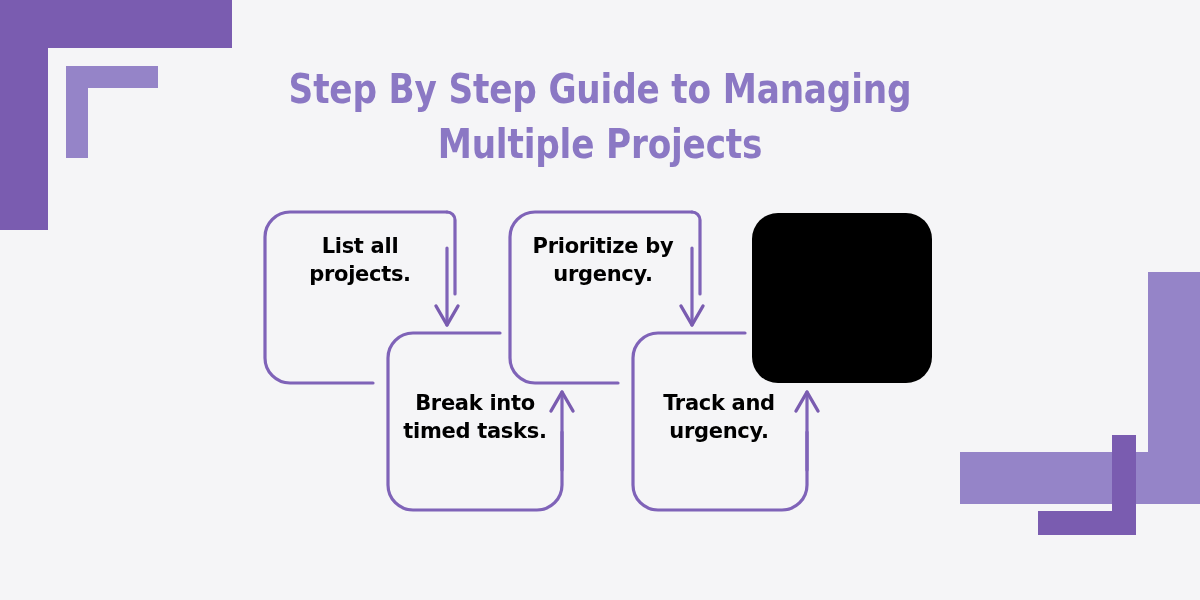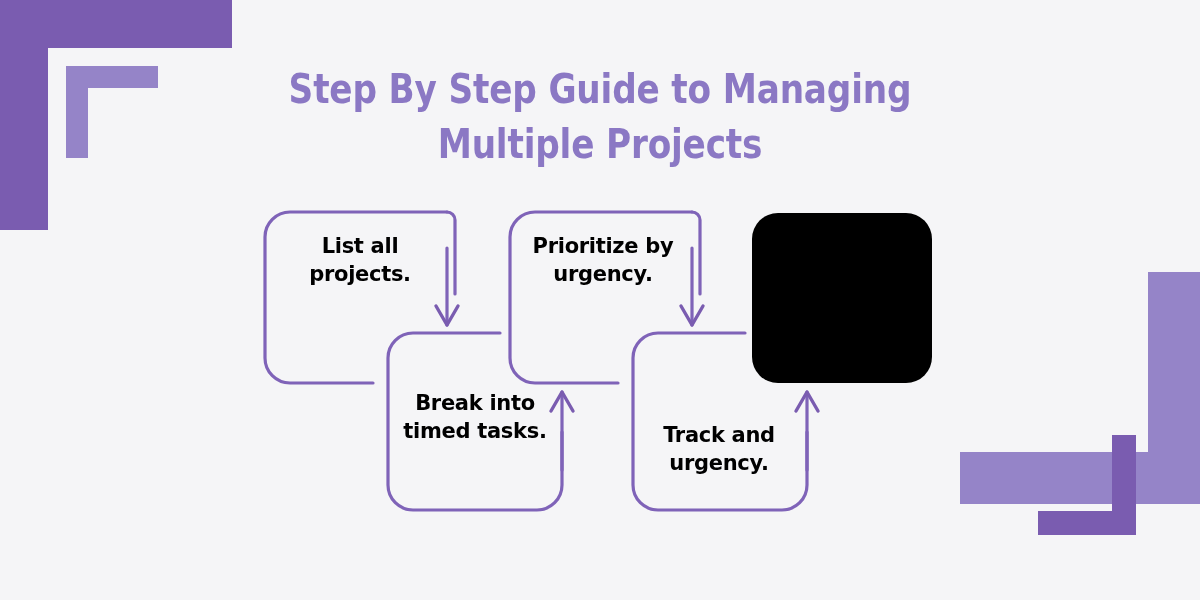--- a/index.html
+++ b/index.html
@@ -180,21 +180,21 @@
   <div class="boxlabel" style="left:508px; top:233px; width:190px;">
     <span>Prioritize by</span>
     <span>urgency.</span>
   </div>
 
   <div class="boxlabel" style="left:385px; top:390px; width:180px;">
     <span>Break into</span>
     <span>timed tasks.</span>
   </div>
 
-  <div class="boxlabel" style="left:630px; top:390px; width:178px;margin-top:32px;">
+  <div class="boxlabel" style="left:630px; top:390px; width:178px;">
     <span>Track and</span>
     <span>urgency.</span>
   </div>
 
   <div class="boxlabel" style="left:752px; top:234px; width:180px;">
     <span>Share</span>
     <span>updates via</span>
     <span>Qiggz chat.</span>
   </div>
 

